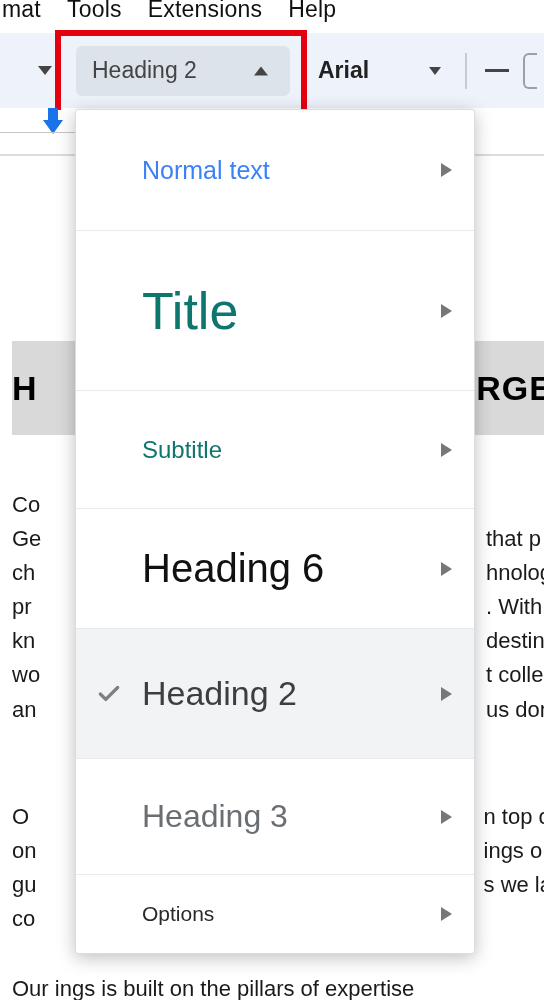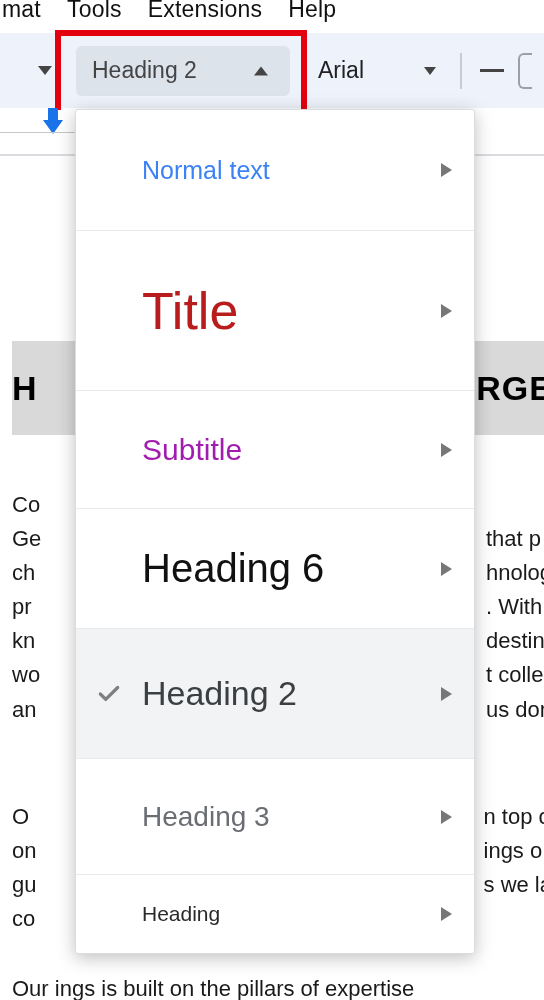--- a/index.html
+++ b/index.html
@@ -47,21 +47,21 @@
     position: absolute;
     left: 55px; top: 30px;
     width: 252px; height: 91px;
     border: 6px solid #e3000f;
     pointer-events: none;
   }
   .font-chip {
     margin-left: 28px; height: 50px; display: flex; align-items: center;
     font-size: 23px; color: #222;
   }
-  .font-chip .font-name { margin-right: 60px; }
+  .font-chip .font-name { margin-right: 60px; font-weight: bold; }
   .toolbar-divider {
     margin-left: 24px;
     width: 0; height: 36px; border-left: 2px solid #c8ccd2;
   }
   .tb-minus {
     margin-left: 18px;
     width: 24px; height: 3px; background: #444;
   }
   .tb-box-frag {
     margin-left: 14px;
@@ -116,25 +116,25 @@
     width: 0; height: 0;
     border-top: 7px solid transparent;
     border-bottom: 7px solid transparent;
     border-left: 11px solid #777;
   }
   .dd-check {
     position: absolute; left: 20px; top: 50%; transform: translateY(-50%);
   }
   .dd-check svg { display: block; }
   .dd-normal { height: 121px; font-size: 25px; color: #3b82f6; }
-  .dd-title  { height: 160px; font-size: 52px; font-weight: 400; color: #b91c1c; }
-  .dd-subtitle { height: 118px; font-size: 30px; color: #a21caf; }
+  .dd-title  { height: 160px; font-size: 52px; font-weight: 400; color: #0f766e; }
+  .dd-subtitle { height: 118px; font-size: 24px; color: #0f766e; }
   .dd-h1 { height: 120px; font-size: 40px; font-weight: 400; color: #111; }
   .dd-h2 { height: 130px; font-size: 34px; font-weight: 400; color: #3c3f42; background: #f1f3f4; }
-  .dd-h3 { height: 116px; font-size: 28px; color: #6a6e73; }
+  .dd-h3 { height: 116px; font-size: 32px; color: #6a6e73; }
   .dd-options { height: 78px; font-size: 21px; color: #2a2a2a; }
 </style>
 </head>
 <body>
 
 <div class="root">
 
   <div class="menubar">
     <span>mat</span>
     <span>Tools</span>
@@ -246,18 +246,18 @@
           </svg>
       </span>
       <span>Heading 2</span>
       <div class="dd-arrow"></div>
     </div>
     <div class="dd-item dd-h3">
       <span>Heading 3</span>
       <div class="dd-arrow"></div>
     </div>
     <div class="dd-item dd-options">
-      <span>Heading</span>
+      <span>Options</span>
       <div class="dd-arrow"></div>
     </div>
   </div>
 
 </div>
 
 </body></html>

